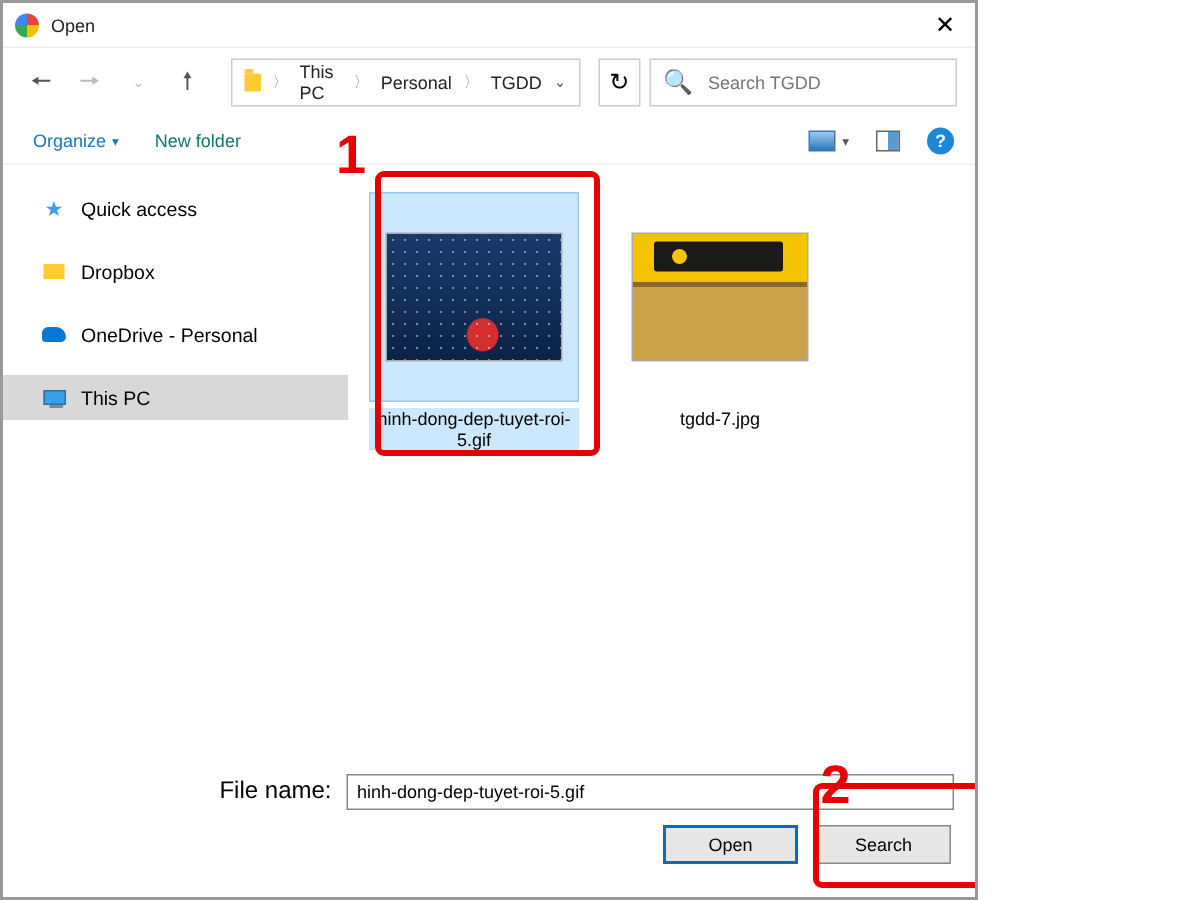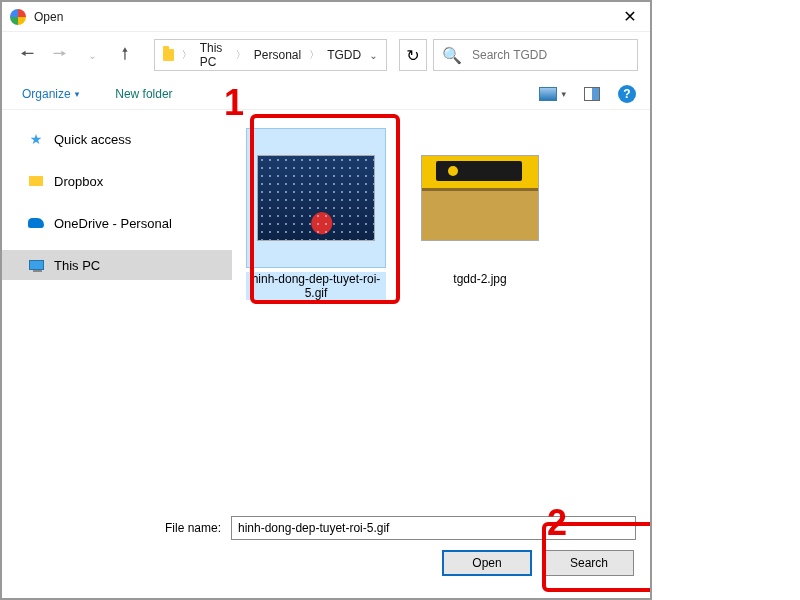--- a/index.html
+++ b/index.html
@@ -21,21 +21,21 @@
   .addr .folder-icon::before{content:"";position:absolute;top:-3px;left:0;width:6px;height:3px;background:#ffcc33;border-radius:1px 1px 0 0;}
   .addr .sep { color:#888; font-size:10px; }
   .addr .crumb { font-size:12px; color:#222; cursor:pointer; }
   .addr .dd { margin-left:auto; color:#555; font-size:10px; }
   .refresh { width:32px; height:32px; border:1px solid #ccc; display:flex; align-items:center; justify-content:center; cursor:pointer; }
   .search { width:220px; height:32px; border:1px solid #ccc; display:flex; align-items:center; padding:0 8px; gap:8px; }
   .search input { border:none; outline:none; font-size:12px; flex:1; color:#555; }
   .search .mag { color:#666; }
 
   
-  .toolbar { height: 32px; display:flex; align-items:center; padding: 0 20px; gap: 36px; border-bottom:1px solid #f0f0f0; position:relative;text-align:center; }
+  .toolbar { height: 32px; display:flex; align-items:center; padding: 0 20px; gap: 24px; border-bottom:1px solid #f0f0f0; position:relative;text-align:center; }
   .toolbar .org { color:#1a75c4; font-size:12px; display:flex; align-items:center; gap:4px; cursor:pointer; }
   .toolbar .nf { font-size:12px; color:#0f766e; cursor:pointer; }
   .toolbar-right { position:absolute; right:14px; display:flex; align-items:center; gap:18px; }
   .view-btn { width:18px; height:14px; background:linear-gradient(#9ec9ef,#2a7ab8); border:1px solid #3a7ab0; }
   .preview-btn { width:16px; height:14px; border:1px solid #666; background:linear-gradient(90deg,#fff 50%,#5a9bd5 50%); }
   .help-circle { width:18px; height:18px; border-radius:50%; background:#1e88d8; color:#fff; display:flex; align-items:center; justify-content:center; font-size:12px; font-weight:bold; }
 
   
   .callout { position:absolute; font-size:36px; font-weight:900; color:#e60000; z-index:20; }
 
@@ -65,21 +65,21 @@
   .tile .fname { font-size:12px; margin-top:4px; word-break:break-word; padding: 0 4px; }
   .tile.selected .fname { background:#cce8ff; }
 
   .red-box { position:absolute; border:4px solid #e60000; pointer-events:none; z-index:15; }
   .rb1 { left: 248px; top: 112px; width: 150px; height: 190px; border-radius:6px; }
   .rb2 { left: 540px; top: 520px; width: 250px; height: 70px; border-radius:6px; }
 
   
   .footer { position:absolute; bottom:0; left:0; right:0; padding: 12px 14px 22px; }
   .row { display:flex; align-items:center; gap: 10px; margin-bottom: 10px; }
-  .row .lbl { width: 205px; text-align:right; font-size:12px; }
+  .row .lbl { width: 205px; text-align:right; font-size:16px; }
   .row input.fname-in { flex:1; height:24px; border:1px solid #888; padding:0 6px; font-size:12px; }
   .row .filter { width: 200px; height:24px; border:1px solid #888; background:#eee; font-size:11px; display:flex; align-items:center; padding:0 6px; cursor:pointer; }
   .row .filter::after{content:"⌄"; margin-left:auto; font-size:12px; color:#555;}
   .btnrow { display:flex; justify-content:flex-end; gap: 12px; padding-right: 2px; }
   .btn { width:90px; height:26px; border:1px solid #888; background:#e6e6e6; font-size:12px; cursor:pointer; }
   .btn.primary { border:2px solid #0a6bbf; background:#e6e6e6; }
 </style>
 </head>
 <body>
 
@@ -165,21 +165,21 @@
       <div class="tile selected">
         <div class="thumb-wrap">
             <div class="thumb1"></div>
           </div>
         <div class="fname">hinh-dong-dep-tuyet-roi-5.gif</div>
       </div>
       <div class="tile">
         <div class="thumb-wrap">
             <div class="thumb2"></div>
           </div>
-        <div class="fname">tgdd-2.jpg</div>
+        <div class="fname">tgdd-7.jpg</div>
       </div>
     </div>
   </div>
 
   <div class="red-box rb1"></div>
 
   <div class="footer">
     <div class="row">
       <div class="lbl">File name:</div>
       <input class="fname-in" value="hinh-dong-dep-tuyet-roi-5.gif" style="">

